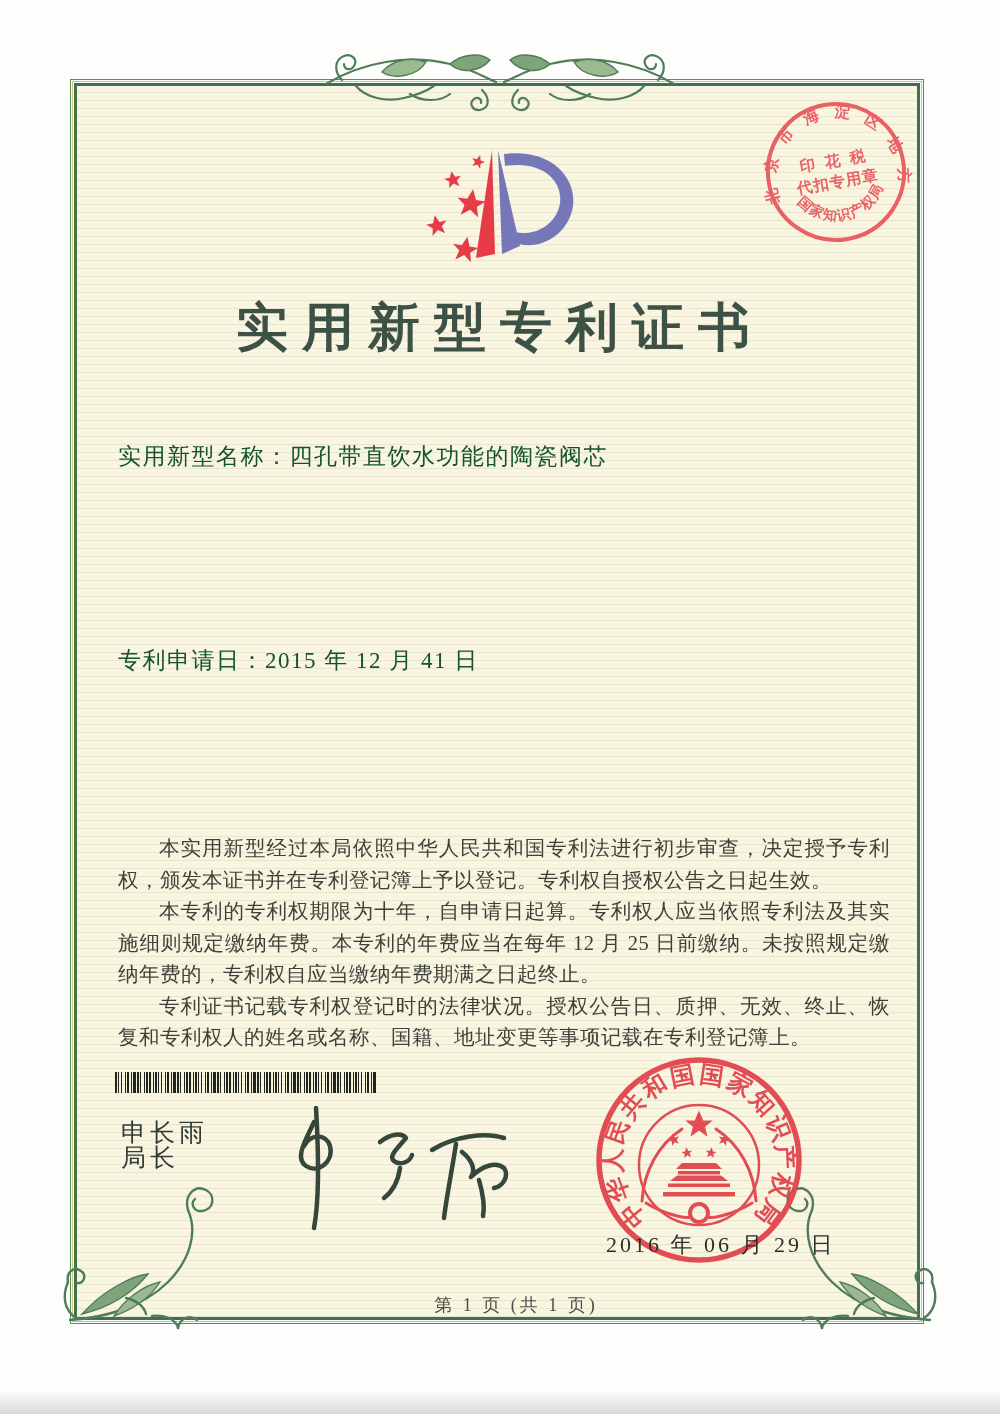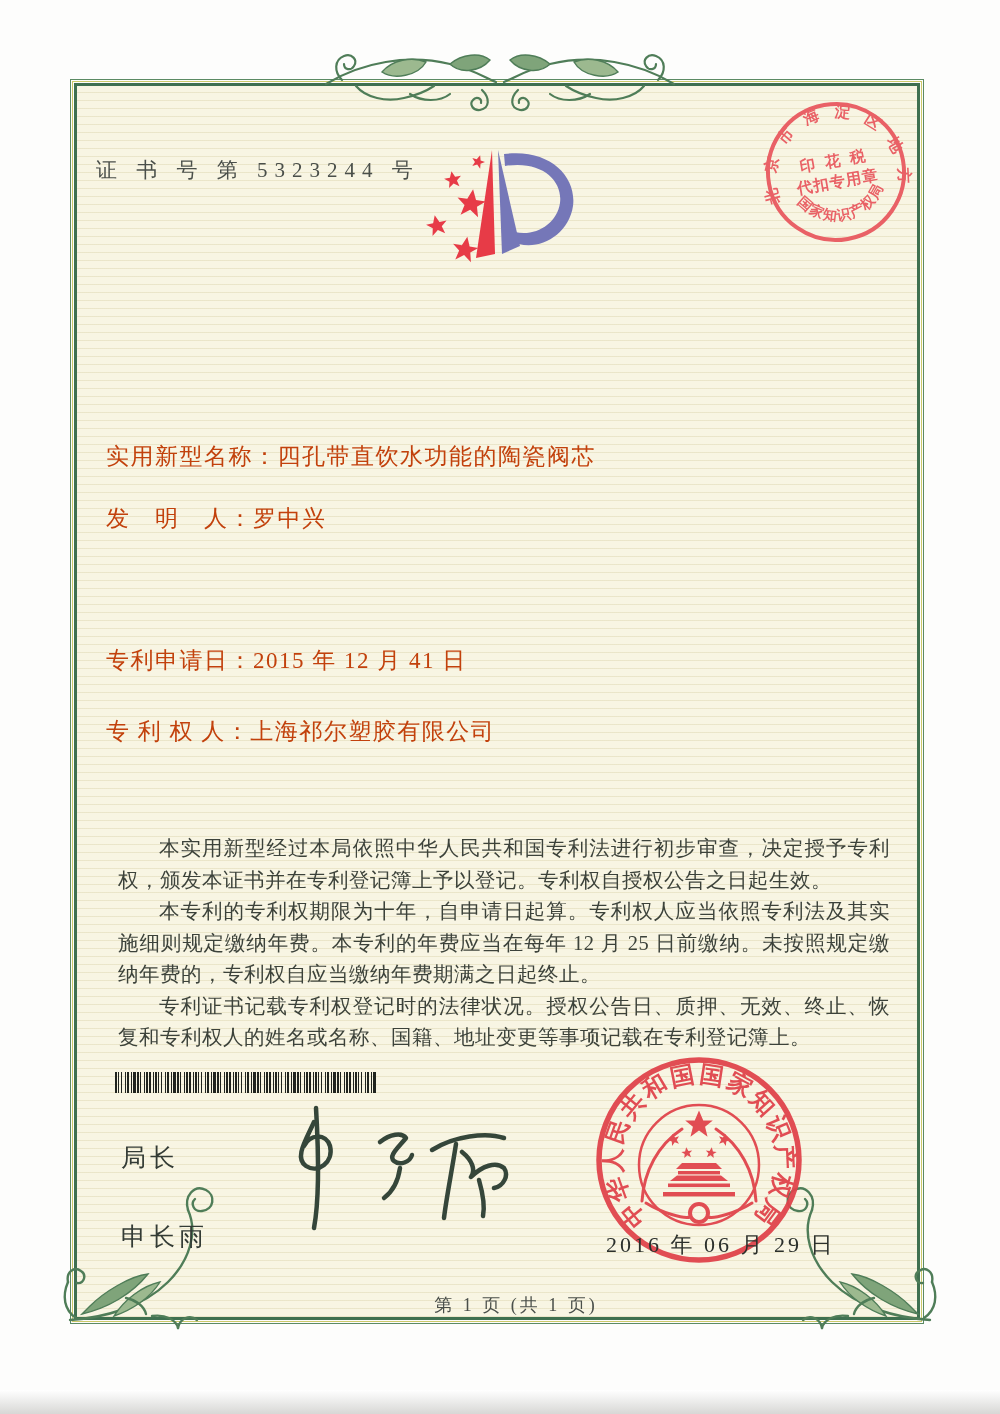--- a/index.html
+++ b/index.html
@@ -15,21 +15,21 @@
             repeating-linear-gradient(0deg, rgba(200,190,135,.28) 0px, rgba(200,190,135,.28) 1px,
               rgba(0,0,0,0) 1px, rgba(0,0,0,0) 8px),
             #f8f5e3;}
   .scan-edge{position:absolute;left:0;right:0;bottom:0;height:24px;
           background:linear-gradient(#ffffff, #d7d7d5);}
   
   .cert-number{position:absolute;left:96px;top:156px;font-size:21px;color:#4a4f4a;
           letter-spacing:7px;white-space:nowrap;}
   .title{position:absolute;left:0;width:1000px;top:293px;text-align:center;
           font-size:52px;font-weight:bold;color:#3e5147;letter-spacing:14px;white-space:nowrap;}
-  .field{position:absolute;left:106px;font-size:23px;color:#c2410c;white-space:nowrap;
+  .field{position:absolute;left:118px;font-size:23px;color:#14532d;white-space:nowrap;
           letter-spacing:1.5px;}
   .field .lab{display:inline-block;}
   .paras{position:absolute;left:118px;top:833px;width:772px;font-size:20.5px;
           line-height:31.5px;color:#3c423a;text-align:justify;letter-spacing:.5px;}
   .paras p{margin:0;text-indent:2em;}
   .barcode{position:absolute;left:115px;top:1072px;width:264px;height:21px;
           font-size:0;white-space:nowrap;overflow:hidden;}
   .barcode i{display:inline-block;height:100%;}
   .director{position:absolute;left:121px;font-family:"Liberation Sans","DejaVu Sans",sans-serif;
           font-size:25px;color:#333b35;letter-spacing:4px;white-space:nowrap;}
@@ -94,21 +94,20 @@
       <path d="M26,144 C52,138 76,124 92,104 C74,106 48,122 34,136 z" fill="#7fa47a" stroke-width="1.4"></path>
       <path d="M58,146 c18,-6 36,-18 46,-34 c-18,4 -36,18 -46,34 z" fill="#9cb98f" stroke-width="1.4"></path>
       <path d="M12,112 c-6,14 -4,28 8,36"></path>
       <path d="M12,112 c-2,-10 6,-16 13,-11 c6,4 3,13 -4,12"></path>
       <path d="M96,146 c14,-2 24,4 26,12"></path>
       <path d="M122,158 c2,-10 12,-14 19,-8"></path>
       <path d="M70,128 c10,2 18,8 20,16"></path>
     </g>
   </svg>
 
-  <div class="cert-number">证 书 号 第 5323244 号</div>
 
   <svg class="logo" viewBox="0 0 175 132">
     <defs>
       <path id="starP" d="M0,-10 L2.94,-3.09 L9.51,-3.09 L4.19,1.18 L5.88,8.09 L0,3.82 L-5.88,8.09 L-4.19,1.18 L-9.51,-3.09 L-2.94,-3.09 Z"></path>
     </defs>
 
     <path d="M89,14 C134,8 162,36 158,66 C154,94 126,110 104,104 L100,92 C120,97 142,84 145,63 C148,40 126,20 90,26 Z" fill="#7577b8"></path>
 
     <polygon points="77,10 61,118 80,114" fill="#e73b47"></polygon>
     <polygon points="83,10 87,114 105,106" fill="#7577b8"></polygon>
@@ -131,44 +130,39 @@
     <text font-size="15.5" font-weight="bold" fill="#e8555c">
       <textPath href="#taxTop" startOffset="6" textLength="312">北京市海淀区地方税务局</textPath>
     </text>
     <text font-size="14" font-weight="bold" fill="#e8555c" text-anchor="middle">
       <textPath href="#taxBottom" startOffset="50%" textLength="104">国家知识产权局</textPath>
     </text>
     <text x="76" y="70" font-size="15.5" font-weight="bold" fill="#e8555c" text-anchor="middle" letter-spacing="3">印 花 税</text>
     <text x="76" y="91" font-size="15.5" font-weight="bold" fill="#e8555c" text-anchor="middle" letter-spacing="1">代扣专用章</text>
   </svg>
 
+  <div class="title">实用新型专利证书</div>
 
   <div class="field" style="top:441px">
     <span class="lab">实用新型名称：</span><span>四孔带直饮水功能的陶瓷阀芯</span>
   </div>
-  <div class="field" style="top:503px">
-    <span class="lab">发　明　人：</span><span>罗中兴</span>
-  </div>
   <div class="field" style="top:645px">
     <span class="lab">专利申请日：</span><span>2015 年 12 月 41 日</span>
-  </div>
-  <div class="field" style="top:716px">
-    <span class="lab">专 利 权 人：</span><span>上海祁尔塑胶有限公司</span>
   </div>
 
   <div class="paras">
     <p>本实用新型经过本局依照中华人民共和国专利法进行初步审查，决定授予专利权，颁发本证书并在专利登记簿上予以登记。专利权自授权公告之日起生效。</p>
     <p>本专利的专利权期限为十年，自申请日起算。专利权人应当依照专利法及其实施细则规定缴纳年费。本专利的年费应当在每年 12 月 25 日前缴纳。未按照规定缴纳年费的，专利权自应当缴纳年费期满之日起终止。</p>
     <p>专利证书记载专利权登记时的法律状况。授权公告日、质押、无效、终止、恢复和专利权人的姓名或名称、国籍、地址变更等事项记载在专利登记簿上。</p>
   </div>
 
   <div class="barcode" id="barcode"><i style="width:2px;background:#20241f"></i><i style="width:1px;"></i><i style="width:1px;background:#20241f"></i><i style="width:2px;"></i><i style="width:1px;background:#20241f"></i><i style="width:3px;"></i><i style="width:1px;background:#20241f"></i><i style="width:1px;"></i><i style="width:2px;background:#20241f"></i><i style="width:2px;"></i><i style="width:1px;background:#20241f"></i><i style="width:1px;"></i><i style="width:3px;background:#20241f"></i><i style="width:1px;"></i><i style="width:2px;background:#20241f"></i><i style="width:1px;"></i><i style="width:1px;background:#20241f"></i><i style="width:3px;"></i><i style="width:1px;background:#20241f"></i><i style="width:1px;"></i><i style="width:2px;background:#20241f"></i><i style="width:1px;"></i><i style="width:2px;background:#20241f"></i><i style="width:2px;"></i><i style="width:1px;background:#20241f"></i><i style="width:1px;"></i><i style="width:2px;background:#20241f"></i><i style="width:1px;"></i><i style="width:1px;background:#20241f"></i><i style="width:2px;"></i><i style="width:1px;background:#20241f"></i><i style="width:3px;"></i><i style="width:1px;background:#20241f"></i><i style="width:1px;"></i><i style="width:2px;background:#20241f"></i><i style="width:2px;"></i><i style="width:1px;background:#20241f"></i><i style="width:1px;"></i><i style="width:3px;background:#20241f"></i><i style="width:1px;"></i><i style="width:2px;background:#20241f"></i><i style="width:1px;"></i><i style="width:1px;background:#20241f"></i><i style="width:3px;"></i><i style="width:1px;background:#20241f"></i><i style="width:1px;"></i><i style="width:2px;background:#20241f"></i><i style="width:1px;"></i><i style="width:2px;background:#20241f"></i><i style="width:2px;"></i><i style="width:1px;background:#20241f"></i><i style="width:1px;"></i><i style="width:2px;background:#20241f"></i><i style="width:1px;"></i><i style="width:1px;background:#20241f"></i><i style="width:2px;"></i><i style="width:1px;background:#20241f"></i><i style="width:3px;"></i><i style="width:1px;background:#20241f"></i><i style="width:1px;"></i><i style="width:2px;background:#20241f"></i><i style="width:2px;"></i><i style="width:1px;background:#20241f"></i><i style="width:1px;"></i><i style="width:3px;background:#20241f"></i><i style="width:1px;"></i><i style="width:2px;background:#20241f"></i><i style="width:1px;"></i><i style="width:1px;background:#20241f"></i><i style="width:3px;"></i><i style="width:1px;background:#20241f"></i><i style="width:1px;"></i><i style="width:2px;background:#20241f"></i><i style="width:1px;"></i><i style="width:2px;background:#20241f"></i><i style="width:2px;"></i><i style="width:1px;background:#20241f"></i><i style="width:1px;"></i><i style="width:2px;background:#20241f"></i><i style="width:1px;"></i><i style="width:1px;background:#20241f"></i><i style="width:2px;"></i><i style="width:1px;background:#20241f"></i><i style="width:3px;"></i><i style="width:1px;background:#20241f"></i><i style="width:1px;"></i><i style="width:2px;background:#20241f"></i><i style="width:2px;"></i><i style="width:1px;background:#20241f"></i><i style="width:1px;"></i><i style="width:3px;background:#20241f"></i><i style="width:1px;"></i><i style="width:2px;background:#20241f"></i><i style="width:1px;"></i><i style="width:1px;background:#20241f"></i><i style="width:3px;"></i><i style="width:1px;background:#20241f"></i><i style="width:1px;"></i><i style="width:2px;background:#20241f"></i><i style="width:1px;"></i><i style="width:2px;background:#20241f"></i><i style="width:2px;"></i><i style="width:1px;background:#20241f"></i><i style="width:1px;"></i><i style="width:2px;background:#20241f"></i><i style="width:1px;"></i><i style="width:1px;background:#20241f"></i><i style="width:2px;"></i><i style="width:1px;background:#20241f"></i><i style="width:3px;"></i><i style="width:1px;background:#20241f"></i><i style="width:1px;"></i><i style="width:2px;background:#20241f"></i><i style="width:2px;"></i><i style="width:1px;background:#20241f"></i><i style="width:1px;"></i><i style="width:3px;background:#20241f"></i><i style="width:1px;"></i><i style="width:2px;background:#20241f"></i><i style="width:1px;"></i><i style="width:1px;background:#20241f"></i><i style="width:3px;"></i><i style="width:1px;background:#20241f"></i><i style="width:1px;"></i><i style="width:2px;background:#20241f"></i><i style="width:1px;"></i><i style="width:2px;background:#20241f"></i><i style="width:2px;"></i><i style="width:1px;background:#20241f"></i><i style="width:1px;"></i><i style="width:2px;background:#20241f"></i><i style="width:1px;"></i><i style="width:1px;background:#20241f"></i><i style="width:2px;"></i><i style="width:1px;background:#20241f"></i><i style="width:3px;"></i><i style="width:1px;background:#20241f"></i><i style="width:1px;"></i><i style="width:2px;background:#20241f"></i><i style="width:2px;"></i><i style="width:1px;background:#20241f"></i><i style="width:1px;"></i><i style="width:3px;background:#20241f"></i><i style="width:1px;"></i><i style="width:2px;background:#20241f"></i><i style="width:1px;"></i><i style="width:1px;background:#20241f"></i><i style="width:3px;"></i><i style="width:1px;background:#20241f"></i><i style="width:1px;"></i><i style="width:2px;background:#20241f"></i><i style="width:1px;"></i><i style="width:2px;background:#20241f"></i><i style="width:2px;"></i><i style="width:1px;background:#20241f"></i><i style="width:1px;"></i><i style="width:2px;background:#20241f"></i><i style="width:1px;"></i><i style="width:1px;background:#20241f"></i><i style="width:2px;"></i><i style="width:1px;background:#20241f"></i><i style="width:3px;"></i><i style="width:1px;background:#20241f"></i><i style="width:1px;"></i><i style="width:2px;background:#20241f"></i><i style="width:2px;"></i><i style="width:1px;background:#20241f"></i><i style="width:1px;"></i><i style="width:3px;background:#20241f"></i></div>
 
   <div class="director" style="top:1141px">局长</div>
-  <div class="director" style="top:1220px">申长雨</div>
+  <div class="director" style="top:1116px">申长雨</div>
 
   <svg class="signature" viewBox="0 0 270 145">
     <g fill="none" stroke="#35463a" stroke-width="4.5" stroke-linecap="round" stroke-linejoin="round">
       <path d="M62,22 C54,40 42,58 54,66 C66,74 82,62 78,46 C74,33 58,34 52,46"></path>
       <path d="M64,8 C66,42 68,96 62,128"></path>
       <path d="M128,42 C138,34 150,32 154,38 C146,48 136,56 142,61 C148,66 158,62 160,55"></path>
       <path d="M148,68 C146,82 140,92 132,98"></path>
       <path d="M180,50 C202,36 234,32 252,38"></path>
       <path d="M204,44 C200,70 194,100 192,118"></path>
       <path d="M210,52 C220,60 224,70 219,77 C230,66 244,61 252,68 C257,75 252,86 242,88"></path>

